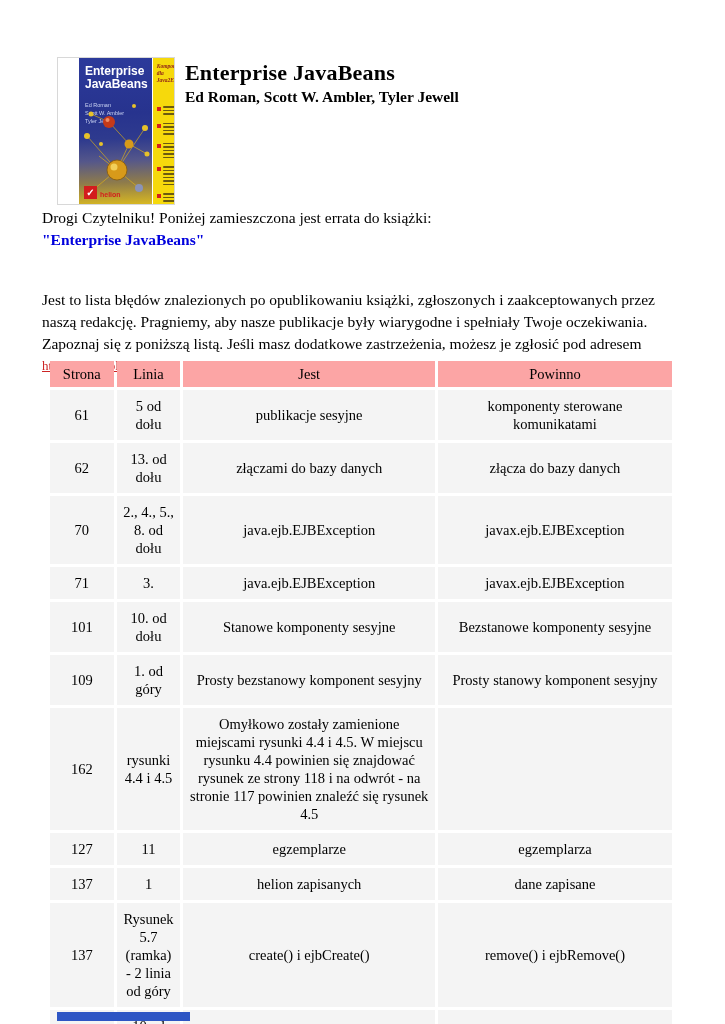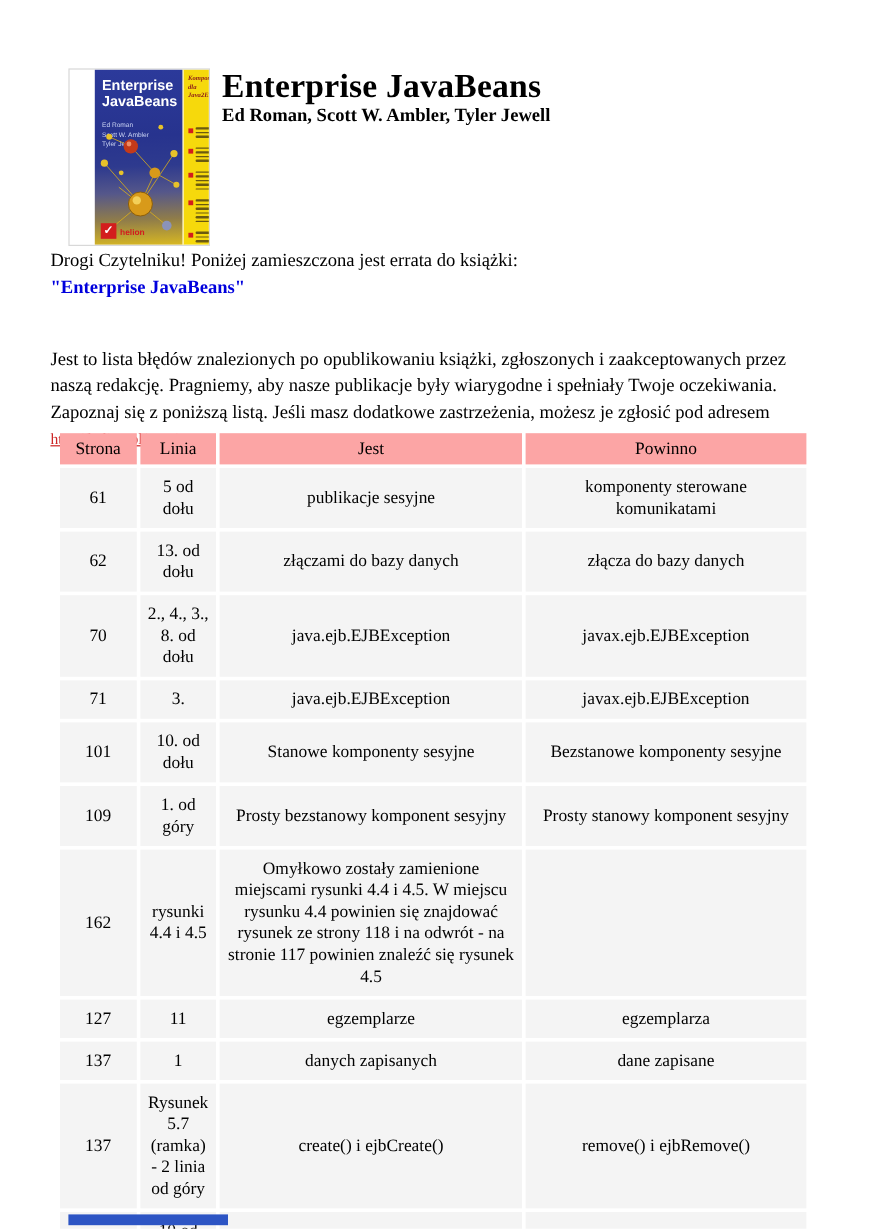--- a/index.html
+++ b/index.html
@@ -77,21 +77,21 @@
   .cover-bullet .bl { flex: 1; }
   .cover-bullet .bl i {
     display: block; height: 1.5px; background: #6b5a10;
     margin-bottom: 2px; border-radius: 1px;
   }
   .cover-bullet .bl i:last-child { width: 70%; }
 
   
   .heading { position: absolute; left: 185px; top: 60px; }
   .heading h1 {
-    font-size: 28px; font-weight: bold; line-height: 26px;
+    font-size: 22px; font-weight: bold; line-height: 26px;
     letter-spacing: 0.2px;
   }
   .heading h2 {
     font-size: 15.5px; font-weight: bold; line-height: 21px;
   }
 
   
   .intro { position: absolute; left: 42px; top: 207px; width: 650px; }
   .intro .t-line { font-size: 15.5px; line-height: 22px; white-space: nowrap; }
   .book-link {
@@ -276,21 +276,21 @@
           <td>komponenty sterowane komunikatami</td>
         </tr>
         <tr>
           <td>62</td>
           <td>13. od dołu</td>
           <td>złączami do bazy danych</td>
           <td>złącza do bazy danych</td>
         </tr>
         <tr>
           <td>70</td>
-          <td>2., 4., 3., 8. od dołu</td>
+          <td>2., 4., 5., 8. od dołu</td>
           <td>java.ejb.EJBException</td>
           <td>javax.ejb.EJBException</td>
         </tr>
         <tr>
           <td>71</td>
           <td>3.</td>
           <td>java.ejb.EJBException</td>
           <td>javax.ejb.EJBException</td>
         </tr>
         <tr>
@@ -313,21 +313,21 @@
         </tr>
         <tr>
           <td>127</td>
           <td>11</td>
           <td>egzemplarze</td>
           <td>egzemplarza</td>
         </tr>
         <tr>
           <td>137</td>
           <td>1</td>
-          <td>danych zapisanych</td>
+          <td>helion zapisanych</td>
           <td>dane zapisane</td>
         </tr>
         <tr>
           <td>137</td>
           <td>Rysunek 5.7 (ramka) - 2 linia od góry</td>
           <td>create() i ejbCreate()</td>
           <td>remove() i ejbRemove()</td>
         </tr>
         <tr>
           <td>139</td>

